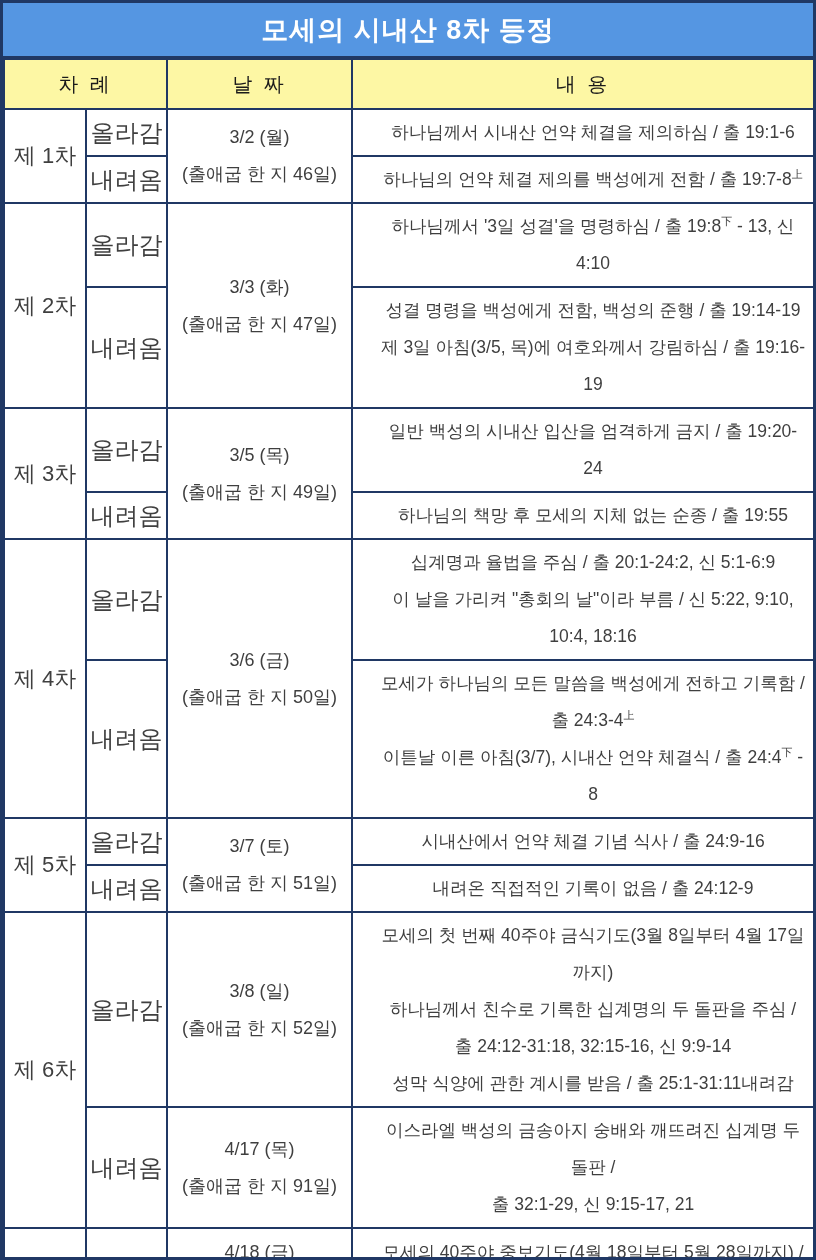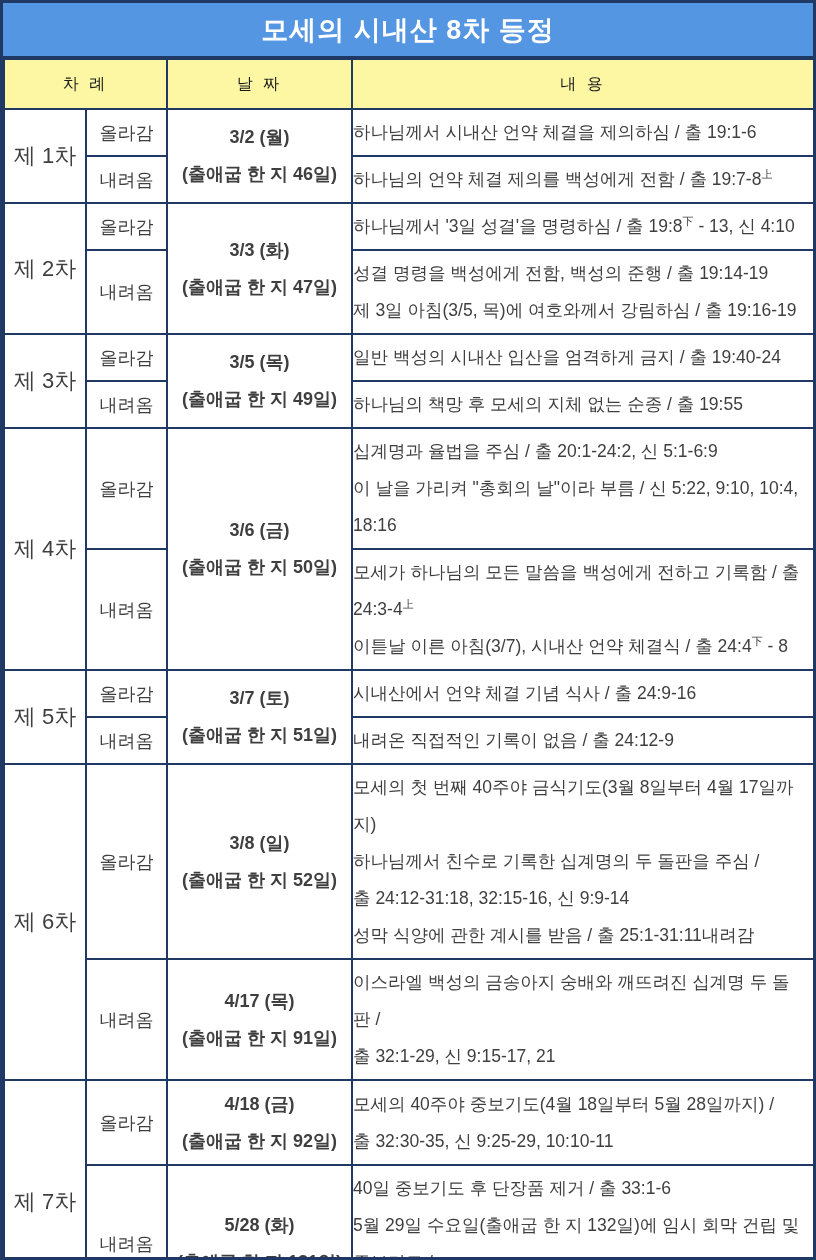--- a/index.html
+++ b/index.html
@@ -38,45 +38,44 @@
   col.c-date{width:185px;}
   col.c-content{width:462px;}
   th,td{
     border:2px solid var(--border);
     vertical-align:middle;
     font-weight:normal;
   }
   thead th{
     background:var(--header_bg);
     color:var(--header_text);
-    font-size:16px;
+    font-size:20px;
     letter-spacing:3px;
     height:50px;
     text-align:center;
   }
   td.round{
     text-align:center;
     font-size:22px;
     color:var(--body_text);
   }
   td.dir{
     text-align:center;
-    font-size:18px;
+    font-size:24px;
     color:var(--body_text);
   }
   td.date{
     text-align:center;
     font-size:18px;
     line-height:37px;
     color:var(--body_text);
-    font-weight:bold;
   }
   td.content{
-    text-align:left;
-    padding:4px 8px 4px 0;
+    text-align:center;
+    padding:4px 8px 4px 28px;
     font-size:17.5px;
     line-height:37px;
     color:var(--body_text);
     margin-top:48px;
   }
   td.content sup{font-size:11px;line-height:0;}
   
   tr.h40{height:40px;} tr.h42{height:42px;} tr.h78{height:78px;}
   tr.h77{height:77px;} tr.h39{height:39px;} tr.h38{height:38px;}
   tr.h163{height:163px;} tr.h80{height:80px;} tr.h85{height:85px;}
@@ -123,21 +122,21 @@
       </tr>
       <tr class="h78">
         <td class="dir">내려옴</td>
         <td class="content">성결 명령을 백성에게 전함, 백성의 준행 / 출 19:14-19<br>제 3일 아침(3/5, 목)에 여호와께서 강림하심 / 출 19:16-19</td>
       </tr>
 
       <tr class="h40">
         <td class="round" rowspan="2">제 3차</td>
         <td class="dir">올라감</td>
         <td class="date" rowspan="2">3/5 (목)<br>(출애굽 한 지 49일)</td>
-        <td class="content">일반 백성의 시내산 입산을 엄격하게 금지 / 출 19:40-24</td>
+        <td class="content">일반 백성의 시내산 입산을 엄격하게 금지 / 출 19:20-24</td>
       </tr>
       <tr class="h40">
         <td class="dir">내려옴</td>
         <td class="content">하나님의 책망 후 모세의 지체 없는 순종 / 출 19:55</td>
       </tr>
 
       <tr class="h77">
         <td class="round" rowspan="2">제 4차</td>
         <td class="dir">올라감</td>
         <td class="date" rowspan="2">3/6 (금)<br>(출애굽 한 지 50일)</td>

